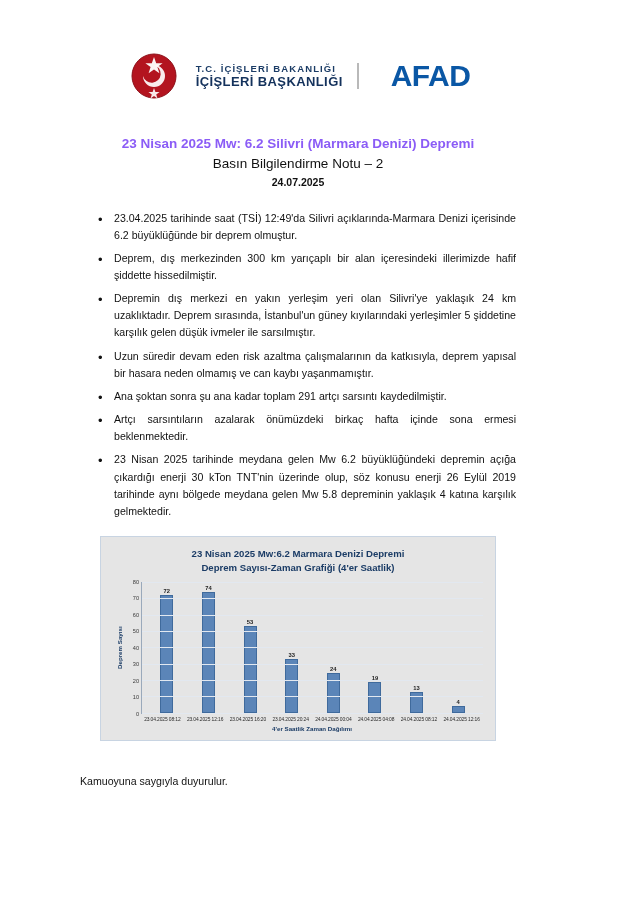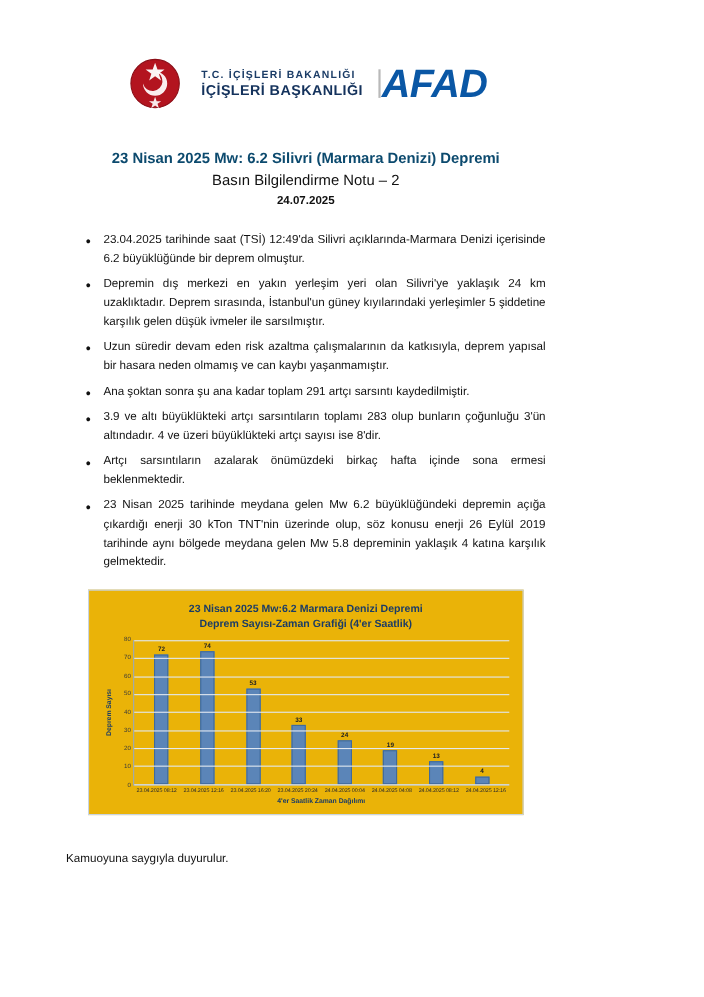--- a/index.html
+++ b/index.html
@@ -15,20 +15,21 @@
     position: relative;
     overflow: hidden;
   }
   .page {
     width: 556px;
     height: 906px;
     background: #fff;
     box-sizing: border-box;
     padding: 38px 60px 0 60px;
     position: relative;
+    margin-left: 20px;
   }
 
   
   .header {
     display: flex;
     align-items: center;
     justify-content: center;
     gap: 0px;
     margin-top: 10px;
     margin-bottom: 30px;
@@ -58,37 +59,36 @@
     color: #14325c;
     font-weight: bold;
   }
   .ministry .l3 {
     font-size: 13px;
     letter-spacing: 0.4px;
     color: #14325c;
     font-weight: bold;
   }
   .afad-logo {
-    padding-left: 1px;
-    font-size: 36px;
-    font-weight: bold;
-    font-style: italic;
+    padding-left: 32px;
+    font-size: 30px;
+    font-weight: bold;
     color: #0a57a5;
     letter-spacing: -0.5px;
   }
 
   
   .title-block {
     text-align: center;
     margin-bottom: 22px;
   }
   .title-1 {
     font-size: 13.5px;
     font-weight: bold;
-    color: #0c4a6e;
+    color: #8b5cf6;
     line-height: 1.5;
   }
   .title-2 {
     font-size: 13.5px;
     font-weight: normal;
     color: #111;
     line-height: 1.5;
   }
   .title-3 {
     font-size: 10.5px;
@@ -118,21 +118,21 @@
     left: -14px;
     top: -1px;
     font-size: 13px;
     color: #111;
   }
 
   
   .chart-card {
     margin: 16px 20px 0 20px;
     border: 1px solid #c8d4e2;
-    background: #eab308;
+    background: #e5e5e5;
     padding: 10px 8px 8px 8px;
     box-sizing: border-box;
   }
   .chart-title {
     text-align: center;
     font-size: 9.6px;
     font-weight: bold;
     color: #1b3c66;
     line-height: 1.5;
     margin-bottom: 6px;
@@ -262,24 +262,24 @@
   </div>
 
   <div class="title-block">
     <div class="title-1">23 Nisan 2025 Mw: 6.2 Silivri (Marmara Denizi) Depremi</div>
     <div class="title-2">Basın Bilgilendirme Notu – 2</div>
     <div class="title-3">24.07.2025</div>
   </div>
 
   <ul class="bullets">
     <li>23.04.2025 tarihinde saat (TSİ) 12:49'da Silivri açıklarında-Marmara Denizi içerisinde 6.2 büyüklüğünde bir deprem olmuştur.</li>
+    <li>Deprem, dış merkezinden 300 km yarıçaplı bir alan içeresindeki illerimizde hafif şiddette hissedilmiştir.</li>
     <li>Depremin dış merkezi en yakın yerleşim yeri olan Silivri'ye yaklaşık 24 km uzaklıktadır. Deprem sırasında, İstanbul'un güney kıyılarındaki yerleşimler 5 şiddetine karşılık gelen düşük ivmeler ile sarsılmıştır.</li>
     <li>Uzun süredir devam eden risk azaltma çalışmalarının da katkısıyla, deprem yapısal bir hasara neden olmamış ve can kaybı yaşanmamıştır.</li>
     <li>Ana şoktan sonra şu ana kadar toplam 291 artçı sarsıntı kaydedilmiştir.</li>
-    <li>3.9 ve altı büyüklükteki artçı sarsıntıların toplamı 283 olup bunların çoğunluğu 3'ün altındadır. 4 ve üzeri büyüklükteki artçı sayısı ise 8'dir.</li>
     <li>Artçı sarsıntıların azalarak önümüzdeki birkaç hafta içinde sona ermesi beklenmektedir.</li>
     <li>23 Nisan 2025 tarihinde meydana gelen Mw 6.2 büyüklüğündeki depremin açığa çıkardığı enerji 30 kTon TNT'nin üzerinde olup, söz konusu enerji 26 Eylül 2019 tarihinde aynı bölgede meydana gelen Mw 5.8 depreminin yaklaşık 4 katına karşılık gelmektedir.</li>
   </ul>
 
   <div class="chart-card">
     <div class="chart-title">
       <div>23 Nisan 2025 Mw:6.2 Marmara Denizi Depremi</div>
       <div>Deprem Sayısı-Zaman Grafiği (4'er Saatlik)</div>
     </div>
     <div class="chart-area">

